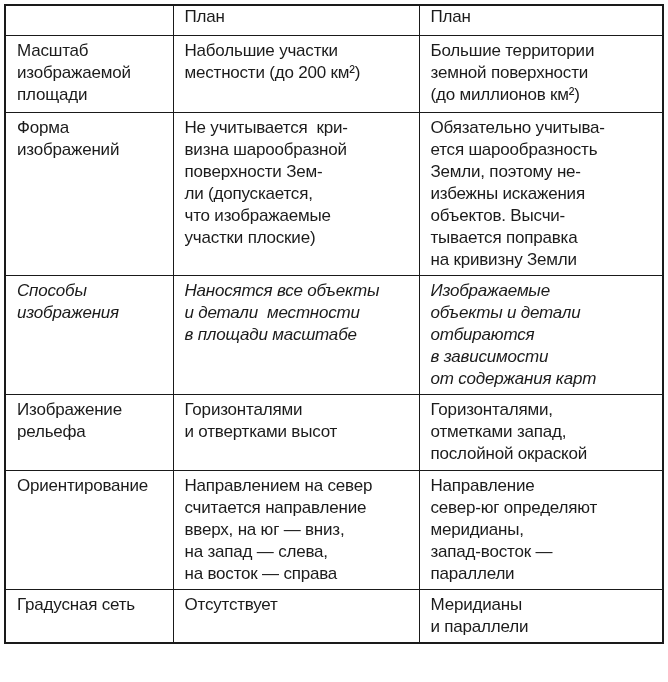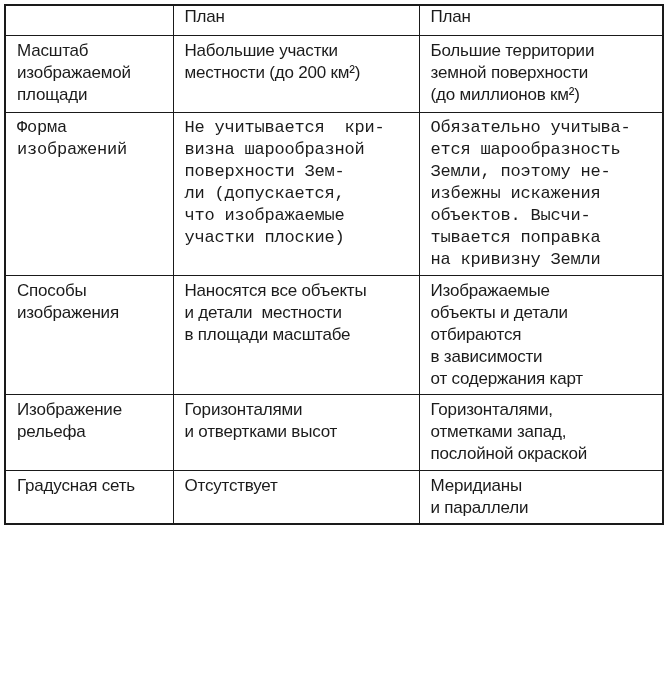--- a/index.html
+++ b/index.html
@@ -59,58 +59,71 @@
       <tr style="height:77px;">
         <td>Масштаб
 изображаемой
 площади</td>
         <td>Набольшие участки
 местности (до 200 км²)</td>
         <td>Большие территории
 земной поверхности
 (до миллионов км²)</td>
       </tr>
-      <tr style="height:160px;font-family:Liberation Mono, monospace;">
+      <tr style="height:160px;">
         <td>Форма
 изображений</td>
         <td>Не учитывается  кри-
 визна шарообразной
 поверхности Зем-
 ли (допускается,
 что изображаемые
 участки плоские)</td>
         <td>Обязательно учитыва-
 ется шарообразность
 Земли, поэтому не-
 избежны искажения
 объектов. Высчи-
 тывается поправка
 на кривизну Земли</td>
       </tr>
-      <tr style="height:117px;">
+      <tr style="height:117px;font-style:italic;">
         <td>Способы
 изображения</td>
         <td>Наносятся все объекты
 и детали  местности
 в площади масштабе</td>
         <td>Изображаемые
 объекты и детали
 отбираются
 в зависимости
 от содержания карт</td>
       </tr>
       <tr style="height:76px;margin-left:15px;">
         <td>Изображение
 рельефа</td>
         <td>Горизонталями
 и отвертками высот</td>
         <td>Горизонталями,
 отметками запад,
 послойной окраской</td>
       </tr>
+      <tr style="height:114px;">
+        <td>Ориентирование</td>
+        <td>Направлением на север
+считается направление
+вверх, на юг — вниз,
+на запад — слева,
+на восток — справа</td>
+        <td>Направление
+север-юг определяют
+меридианы,
+запад-восток —
+параллели</td>
+      </tr>
       <tr style="height:51px;">
         <td>Градусная сеть</td>
         <td>Отсутствует</td>
         <td>Меридианы
 и параллели</td>
       </tr>
     </tbody>
   </table>
 </div>
 

